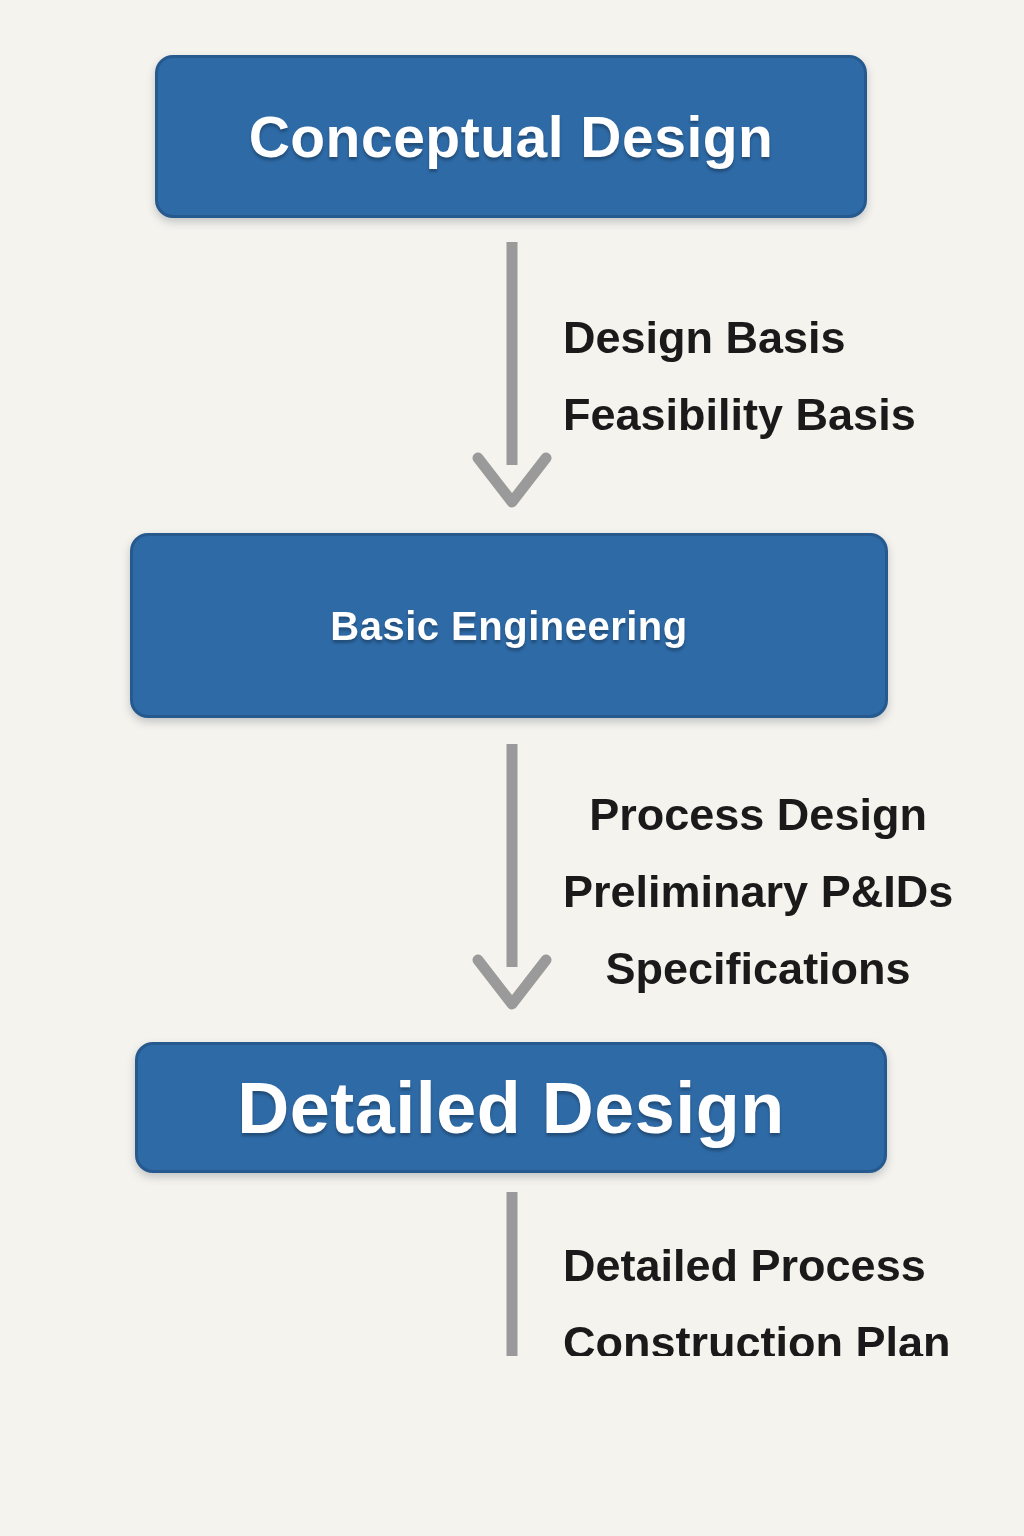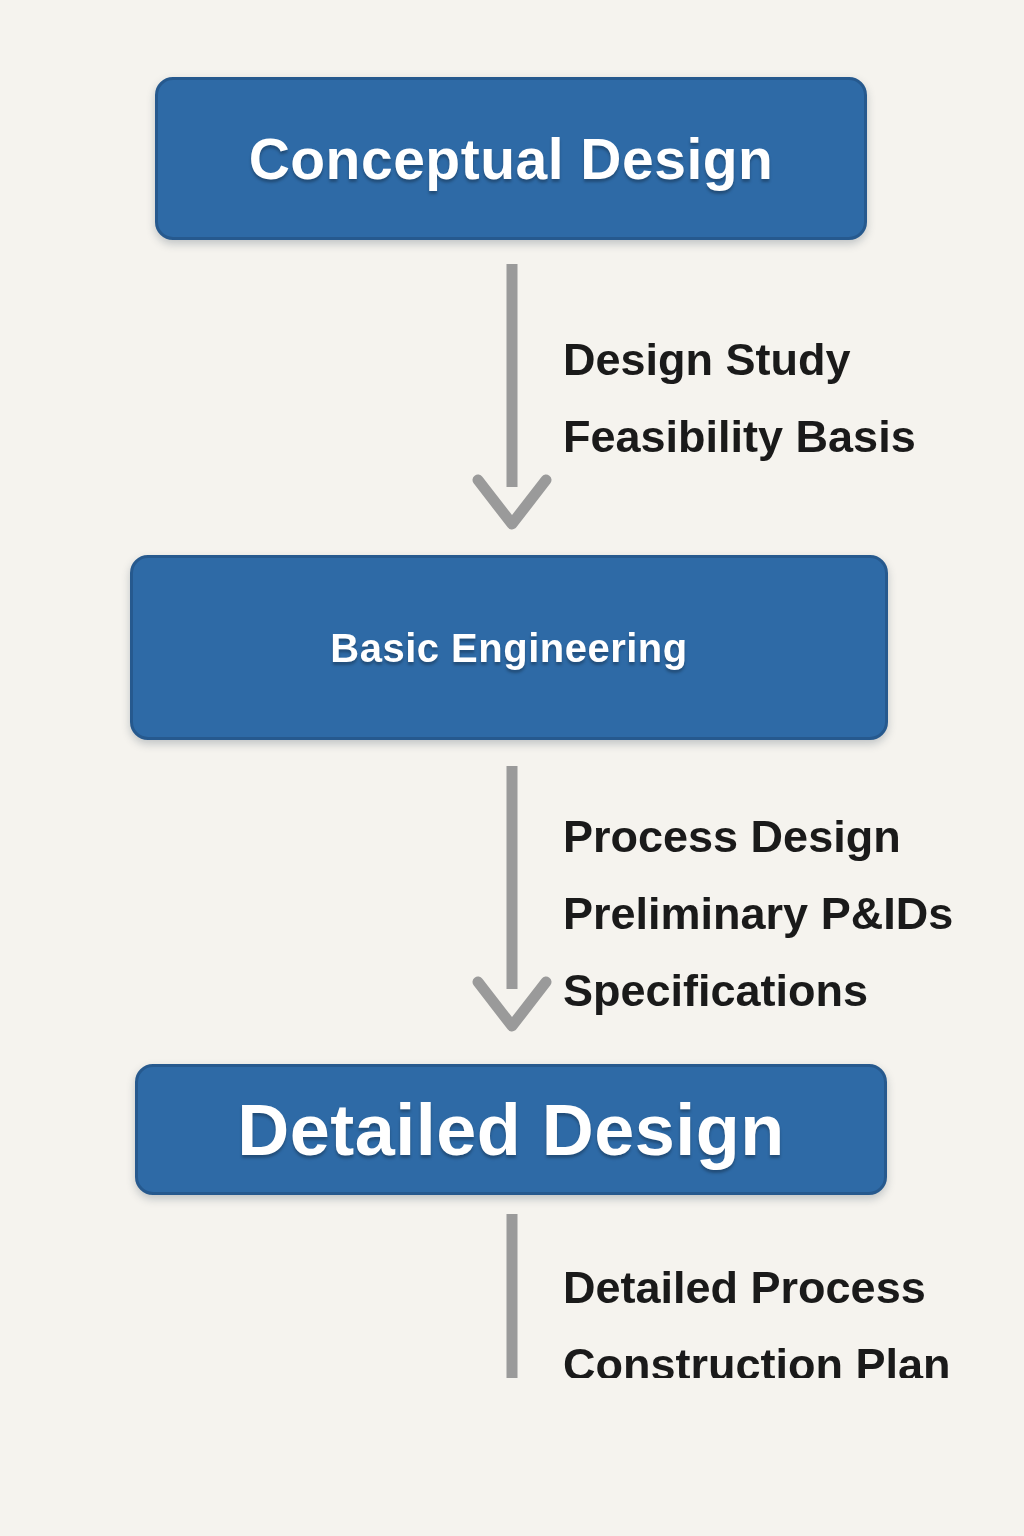--- a/index.html
+++ b/index.html
@@ -14,21 +14,20 @@
   body {
     font-family: "Liberation Sans", sans-serif;
     background: var(--background);
   }
   .canvas {
     position: relative;
     width: 1024px;
     height: 1356px;
     background: var(--background);
     overflow: hidden;
-    margin-top: 22px;
   }
   .stage-box {
     position: absolute;
     background: var(--box-fill);
     border: 3px solid var(--box-border);
     border-radius: 18px;
     display: flex;
     flex-direction: column;
     align-items: center;
     justify-content: center;
@@ -57,40 +56,40 @@
   .arrow-labels {
     position: absolute;
     left: 563px;
     color: var(--label-text);
     font-size: 45px;
     font-weight: 600;
     line-height: 77px;
     white-space: nowrap;
   }
   #labels-1 { top: 299px; }
-  #labels-2 { top: 776px; }
+  #labels-2 { top: 776px; text-align: center; }
   #labels-3 { top: 1227px; }
 </style>
 </head>
 <body>
 
 <div class="canvas">
 
   <div class="stage-box" id="box-1">
     <span>Conceptual Design</span>
   </div>
 
   <div class="arrow" id="arrow-1">
     <svg viewBox="0 0 92 272" xmlns="http://www.w3.org/2000/svg" aria-hidden="true">
       <line x1="46" y1="4" x2="46" y2="227" stroke="currentColor" stroke-width="11"></line>
       <polyline points="12,220 46,264 80,220" fill="none" stroke="currentColor" stroke-width="11" stroke-linecap="round" stroke-linejoin="round"></polyline>
     </svg>
   </div>
   <div class="arrow-labels" id="labels-1">
-    <div>Design Study</div>
+    <div>Design Basis</div>
     <div>Feasibility Basis</div>
   </div>
 
   <div class="stage-box" id="box-2">
     <span>Basic Engineering</span>
   </div>
 
   <div class="arrow" id="arrow-2">
     <svg viewBox="0 0 92 272" xmlns="http://www.w3.org/2000/svg" aria-hidden="true">
       <line x1="46" y1="4" x2="46" y2="227" stroke="currentColor" stroke-width="11"></line>

